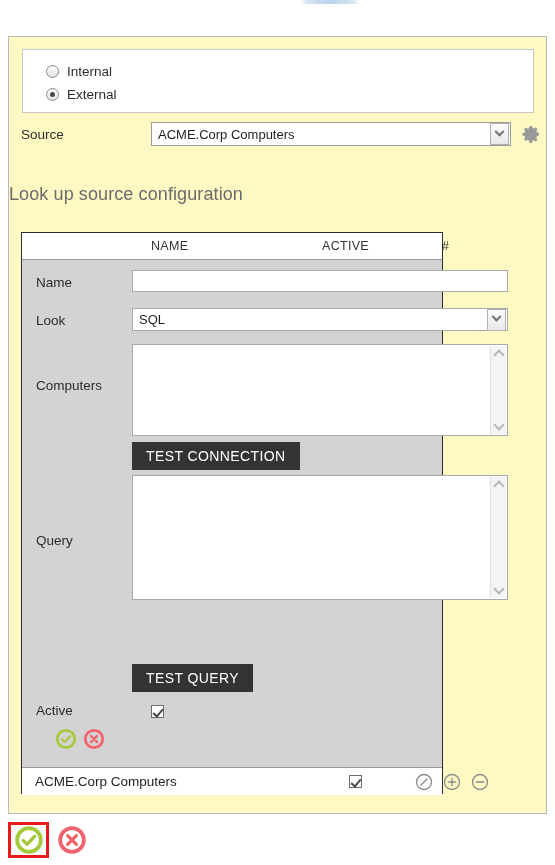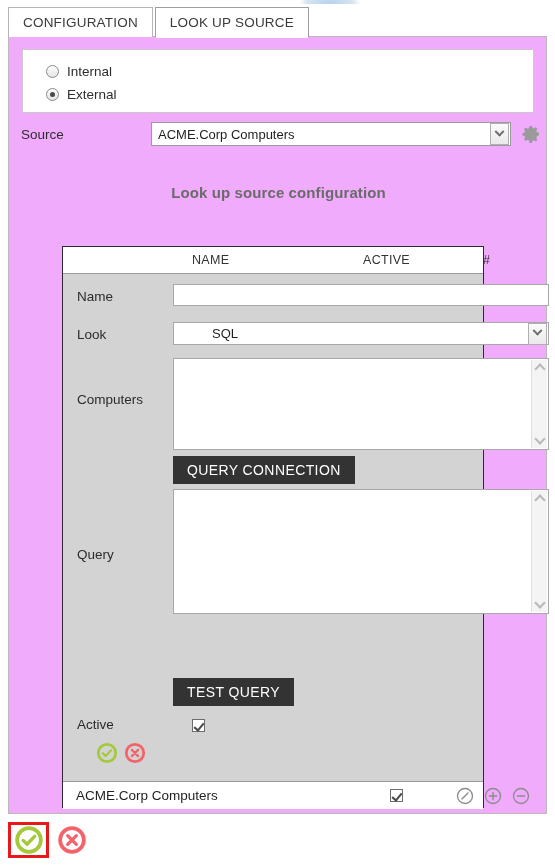--- a/index.html
+++ b/index.html
@@ -44,21 +44,21 @@
   }
   .tab.active::after {
     content: ""; position: absolute; left: 0; right: 0; bottom: -1px;
     height: 2px; background: #ffffff;
   }
 
   
   .panel {
     position: absolute; left: 8px; top: 36px;
     width: 539px; height: 778px;
-    background: #f0abfc;
+    background: #fef9c3;
     border: 1px solid #b9b9b9;
   }
 
   
   .radio-box {
     position: absolute; left: 13px; top: 12px;
     width: 512px; height: 64px;
     border: 1px solid #c9c9c9;
     background: #ffffff;
   }
@@ -112,31 +112,30 @@
     transform: rotate(45deg) translate(-2px,-2px);
   }
   .gear-icon {
     position: absolute; left: 512px; top: 2px;
     width: 20px; height: 20px; cursor: pointer;
   }
 
   
   .section-title {
     position: absolute; left: 0; top: 147px; width: 539px;
-    text-align: center; font-size: 15px; font-weight: bold;
+    font-size: 18px; font-weight: normal;
     color: #6b6b6b; letter-spacing: .1px;
   }
 
   
   .grid {
-    position: absolute; left: 12px; top: 209px;
+    position: absolute; left: 12px; top: 195px;
     width: 422px; height: 562px;
     border: 1px solid #2b2b2b;
     background: #ffffff;
-    margin-left: 41px;
   }
   .grid-head {
     height: 27px; background: #ffffff;
     border-bottom: 1px solid #9b9b9b;
     position: relative;
   }
   .grid-head span {
     position: absolute; top: 6px;
     font-size: 12.5px; color: #333333; letter-spacing: .3px;
   }
@@ -148,21 +147,21 @@
   .editor {
     background: #d3d3d3; position: relative;
     height: 507px;
   }
   .f-label {
     position: absolute; left: 14px;
     font-size: 13.5px; color: #2b2b2b;
   }
   .f-input {
     position: absolute; left: 110px;
-    border: 1px solid #a8a8a8; background: #ffffff; padding-left: 32px;
+    border: 1px solid #a8a8a8; background: #ffffff;
   }
   .txt-input { height: 22px; width: 376px; }
   .sel-input {
     height: 23px; width: 376px;
     display: flex; align-items: center; cursor: pointer;
   }
   .sel-input .select-value { font-size: 13px; }
   .textarea {
     width: 376px; background: #ffffff;
     border: 1px solid #a8a8a8; position: absolute; left: 110px;
@@ -239,28 +238,20 @@
   }
   .big-icon { width: 30px; height: 30px; cursor: pointer; }
 </style>
 </head>
 <body>
 
 <div id="root">
 
   <div class="top-blue-sliver"></div>
 
-  <div class="tabstrip">
-    <div class="tab">
-      <span>CONFIGURATION</span>
-    </div>
-    <div class="tab active">
-      <span>LOOK UP SOURCE</span>
-    </div>
-  </div>
 
   <div class="panel">
 
     <div class="radio-box">
       <div class="radio-row">
         <span class="radio"></span>
         <span>Internal</span>
       </div>
       <div class="radio-row">
         <span class="radio checked"></span>
@@ -307,21 +298,21 @@
             </div>
         </div>
 
         <div class="f-label" style="top:118px;">Computers</div>
         <div class="textarea" style="top:84px; height:92px;">
           <div class="ta-scroll">
             <i class="sc-chev sc-up"></i>
             <i class="sc-chev sc-down"></i>
           </div>
         </div>
-        <div class="dark-btn" style="top:182px;">QUERY CONNECTION</div>
+        <div class="dark-btn" style="top:182px;">TEST CONNECTION</div>
 
         <div class="f-label" style="top:273px;">Query</div>
         <div class="textarea" style="top:215px; height:125px;">
           <div class="ta-scroll">
             <i class="sc-chev sc-up"></i>
             <i class="sc-chev sc-down"></i>
           </div>
         </div>
 
         <div class="dark-btn" style="top:404px;">TEST QUERY</div>

